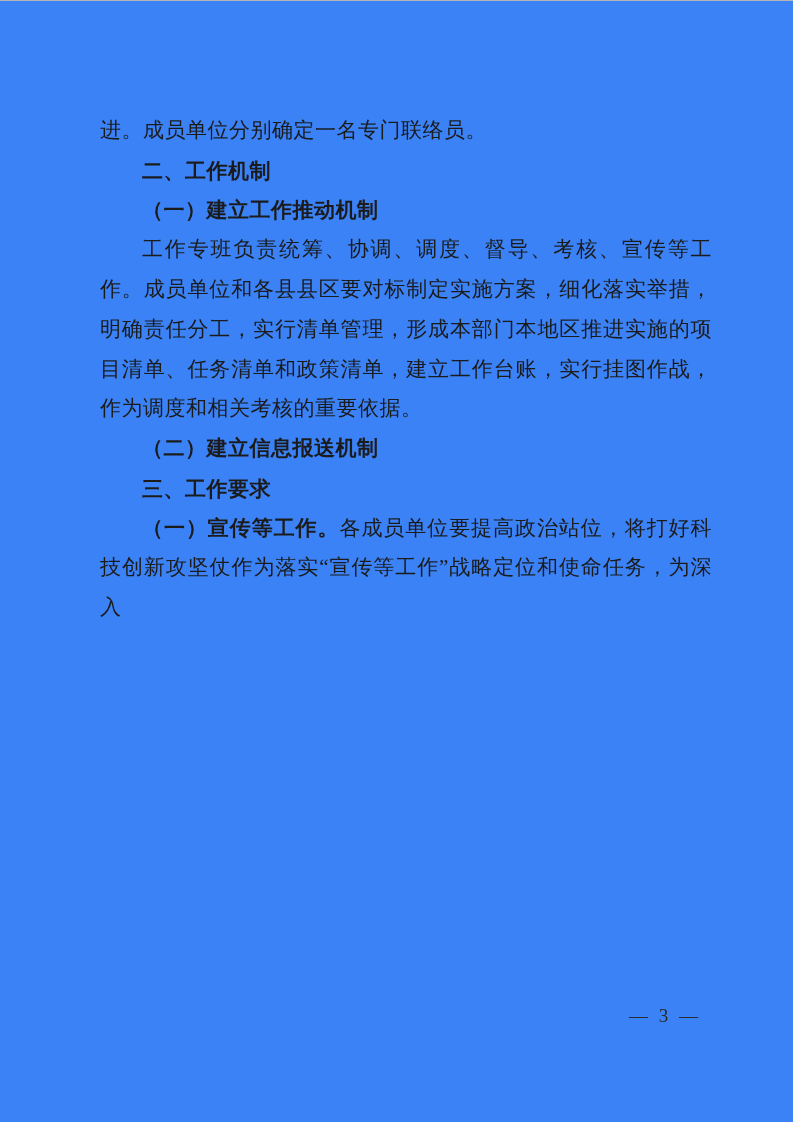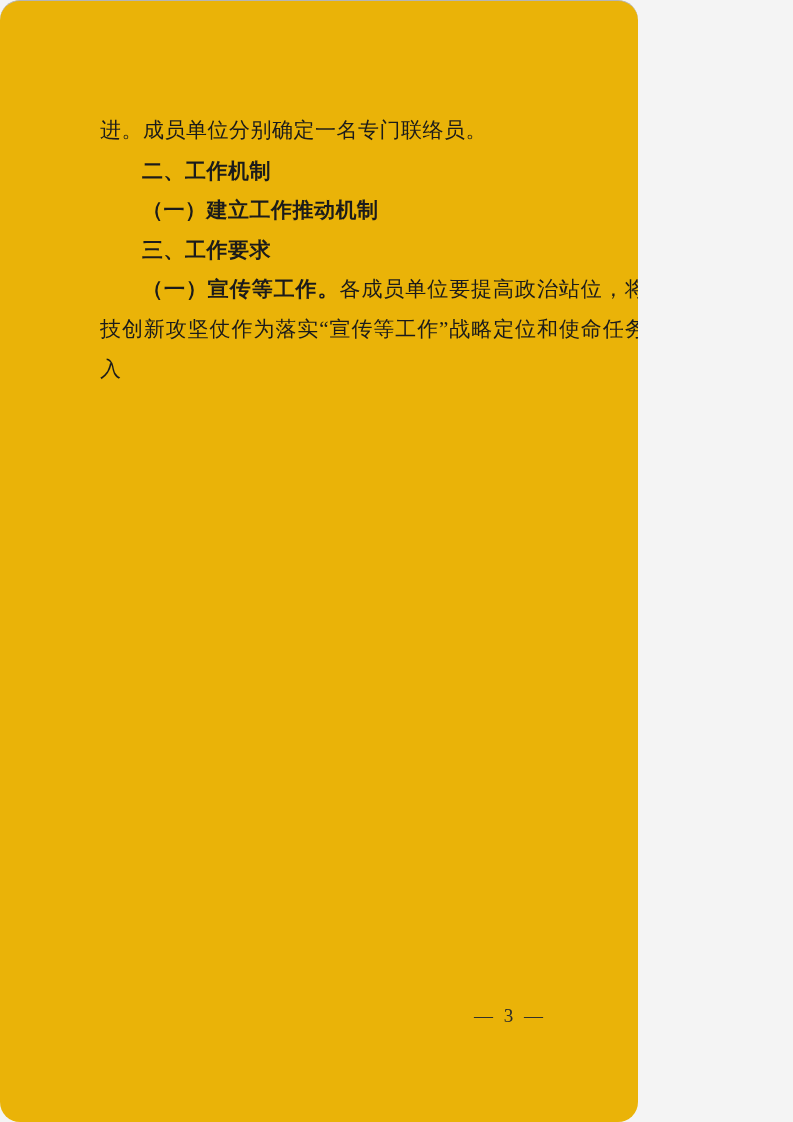--- a/index.html
+++ b/index.html
@@ -7,28 +7,27 @@
     padding: 0;
   }
   body {
     width: 793px;
     height: 1122px;
     background: #f4f4f4;
     font-family: "Liberation Serif", serif;
   }
   .page {
     position: relative;
-    width: 638px;
+    width: 793px;
     height: 1122px;
-    background: #eab308;
+    background: #3b82f6;
     border-top: 1px solid #b5b5b5;
     box-sizing: border-box;
     overflow: hidden;
     color: #1b1b1b;
-    border-radius: 20px;
   }
   .content {
     position: absolute;
     left: 100px;
     top: 110px;
     width: 612px;
   }
   .content p {
     margin: 0;
     font-size: 21px;
@@ -74,21 +73,23 @@
 
 <div class="page">
   <div class="content">
 
     <p class="para-continuation">进。成员单位分别确定一名专门联络员。</p>
 
     <p class="heading-1">二、工作机制</p>
 
     <p class="heading-2">（一）建立工作推动机制</p>
 
+    <p class="para">工作专班负责统筹、协调、调度、督导、考核、宣传等工作。成员单位和各县县区要对标制定实施方案，细化落实举措，明确责任分工，实行清单管理，形成本部门本地区推进实施的项目清单、任务清单和政策清单，建立工作台账，实行挂图作战，作为调度和相关考核的重要依据。</p>
 
+    <p class="heading-2">（二）建立信息报送机制</p>
 
 
 
 
     <p class="heading-1">三、工作要求</p>
 
     <p class="para"><span class="lead-bold">（一）宣传等工作。</span><span>各成员单位要提高政治站位，将打好科技创新攻坚仗作为落实“宣传等工作”战略定位和使命任务，为深入</span></p>
 
   </div>
 

